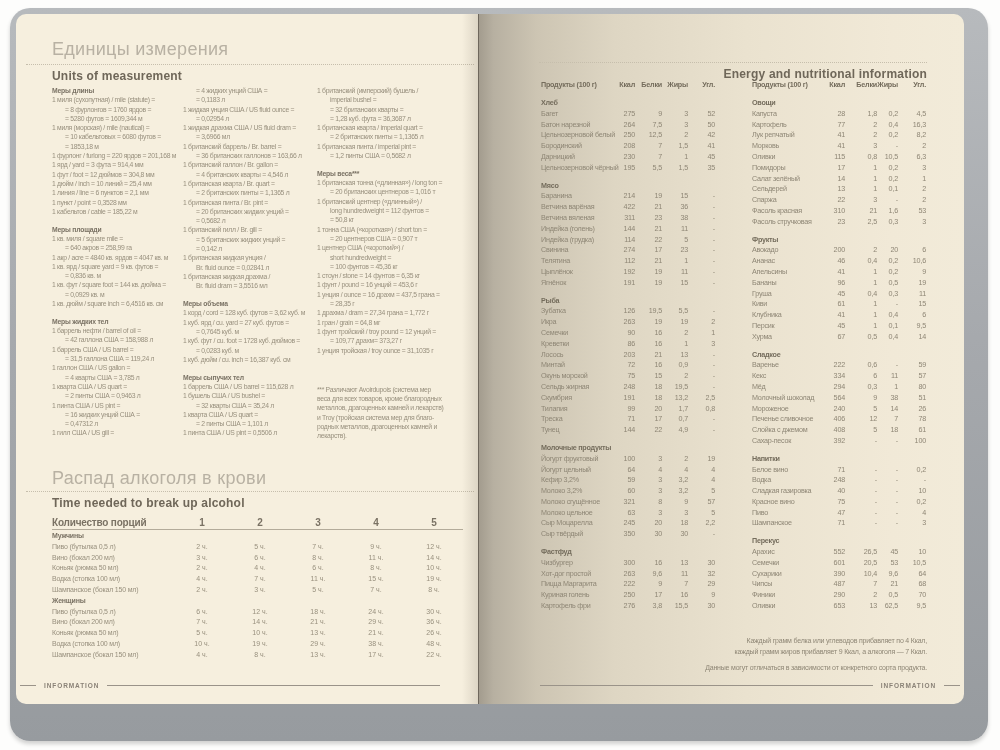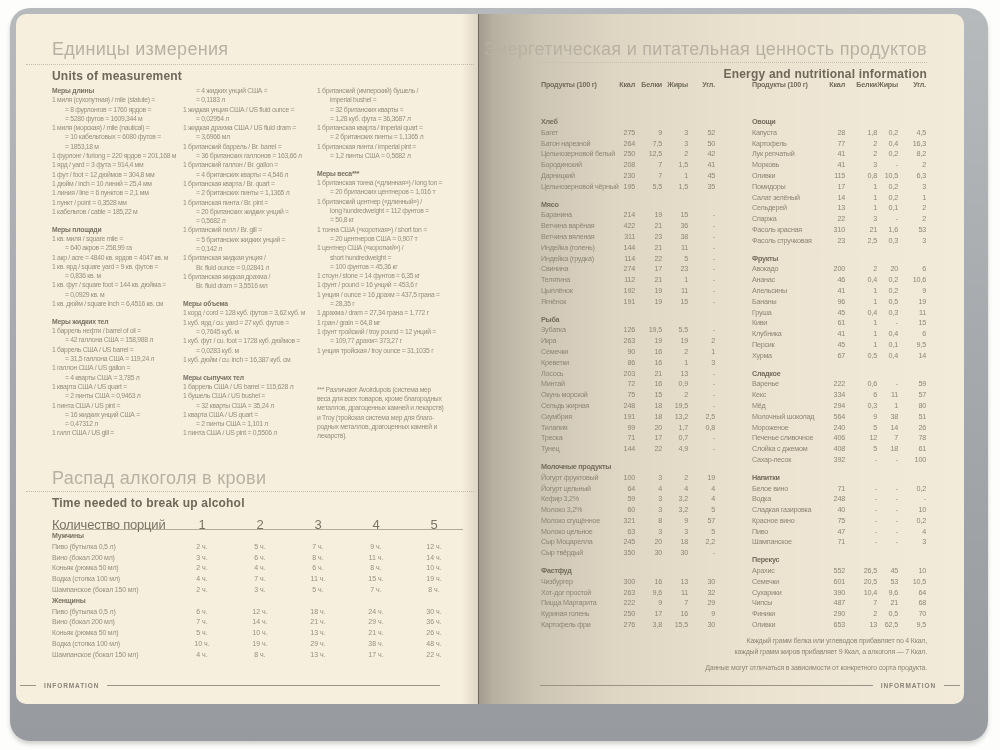--- a/index.html
+++ b/index.html
@@ -26,34 +26,34 @@
   .uline.i{padding-left:13px}
   .uline.g{height:8.5px}
   .uline.G{height:30px}
 
   
   .alc{position:absolute;left:36px;top:503px;width:411px}
   .arow{display:grid;grid-template-columns:121px repeat(5,58px);height:10.8px;align-items:baseline}
   .alabel{font-size:7px;letter-spacing:-.2px;color:#98907e;white-space:nowrap}
   .aval{font-size:7px;color:#98907e;text-align:center}
   .arow.head{height:11px}
-  .arow.head .alabel,.arow.head .aval{font-weight:400;color:#7a7264;font-size:13px}
+  .arow.head .alabel,.arow.head .aval{font-weight:700;color:#7a7264;font-size:10px}
   .arow.group .alabel{font-weight:700;color:#7a7264}
   .alc-rule{height:1px;background:#b3ab9a;margin:1px 0 2px 0}
 
   
   .fwrap{position:absolute;top:66px}
   .fr{display:grid;height:10.8px;align-items:baseline}
   .f1 .fr{grid-template-columns:67px 27px 27px 26px 27px}
   .f2 .fr{grid-template-columns:67px 26px 32px 21px 28px}
   .fname{font-size:7.2px;letter-spacing:-.25px;color:#8e8675;white-space:nowrap}
   .fval{font-size:7.2px;color:#8e8675;text-align:right;letter-spacing:-.2px}
   .fr.h .fname{font-weight:700;color:#746c5c}
   .fr.g{height:7px}
-  .fr.fhead{margin-bottom:26px;height:11px}
+  .fr.fhead{margin-bottom:7px;height:11px}
   .fr.fhead .fname,.fr.fhead .fval{font-weight:700;color:#746c5c}
 
   .notes{position:absolute;right:37px;text-align:right;font-size:7px;line-height:10.5px;color:#8e8675;letter-spacing:-.2px;white-space:nowrap}
 
   .pfoot{position:absolute;top:668px;display:flex;align-items:center;width:420px}
   .fline{height:1px;background:#9a9389}
   .fline.short{width:16px}
   .fline.long{flex:1}
   .flabel{font-size:6.5px;font-weight:700;letter-spacing:.9px;color:#8a8277;margin:0 8px;white-space:nowrap}
 </style>
@@ -306,21 +306,20 @@
     </div>
 
     <div class="pfoot" style="left:4px">
       <span class="fline short"></span>
       <span class="flabel">INFORMATION</span>
       <span class="fline long"></span>
     </div>
   </div>
 
   <div class="page page-right">
-    <div class="big-title" style="right:37px;top:26px">Энергетическая и питательная ценность продуктов</div>
     <div class="dotrule" style="left:60px;right:37px;top:48px"></div>
     <div class="subtitle" style="right:37px;top:53px">Energy and nutritional information</div>
 
     <div class="fwrap f1" style="left:62px">
       <div class="fr fhead">
         <span class="fname">Продукты (100 г)</span>
         <span class="fval">Ккал</span>
         <span class="fval">Белки</span>
         <span class="fval">Жиры</span>
         <span class="fval">Угл.</span>

